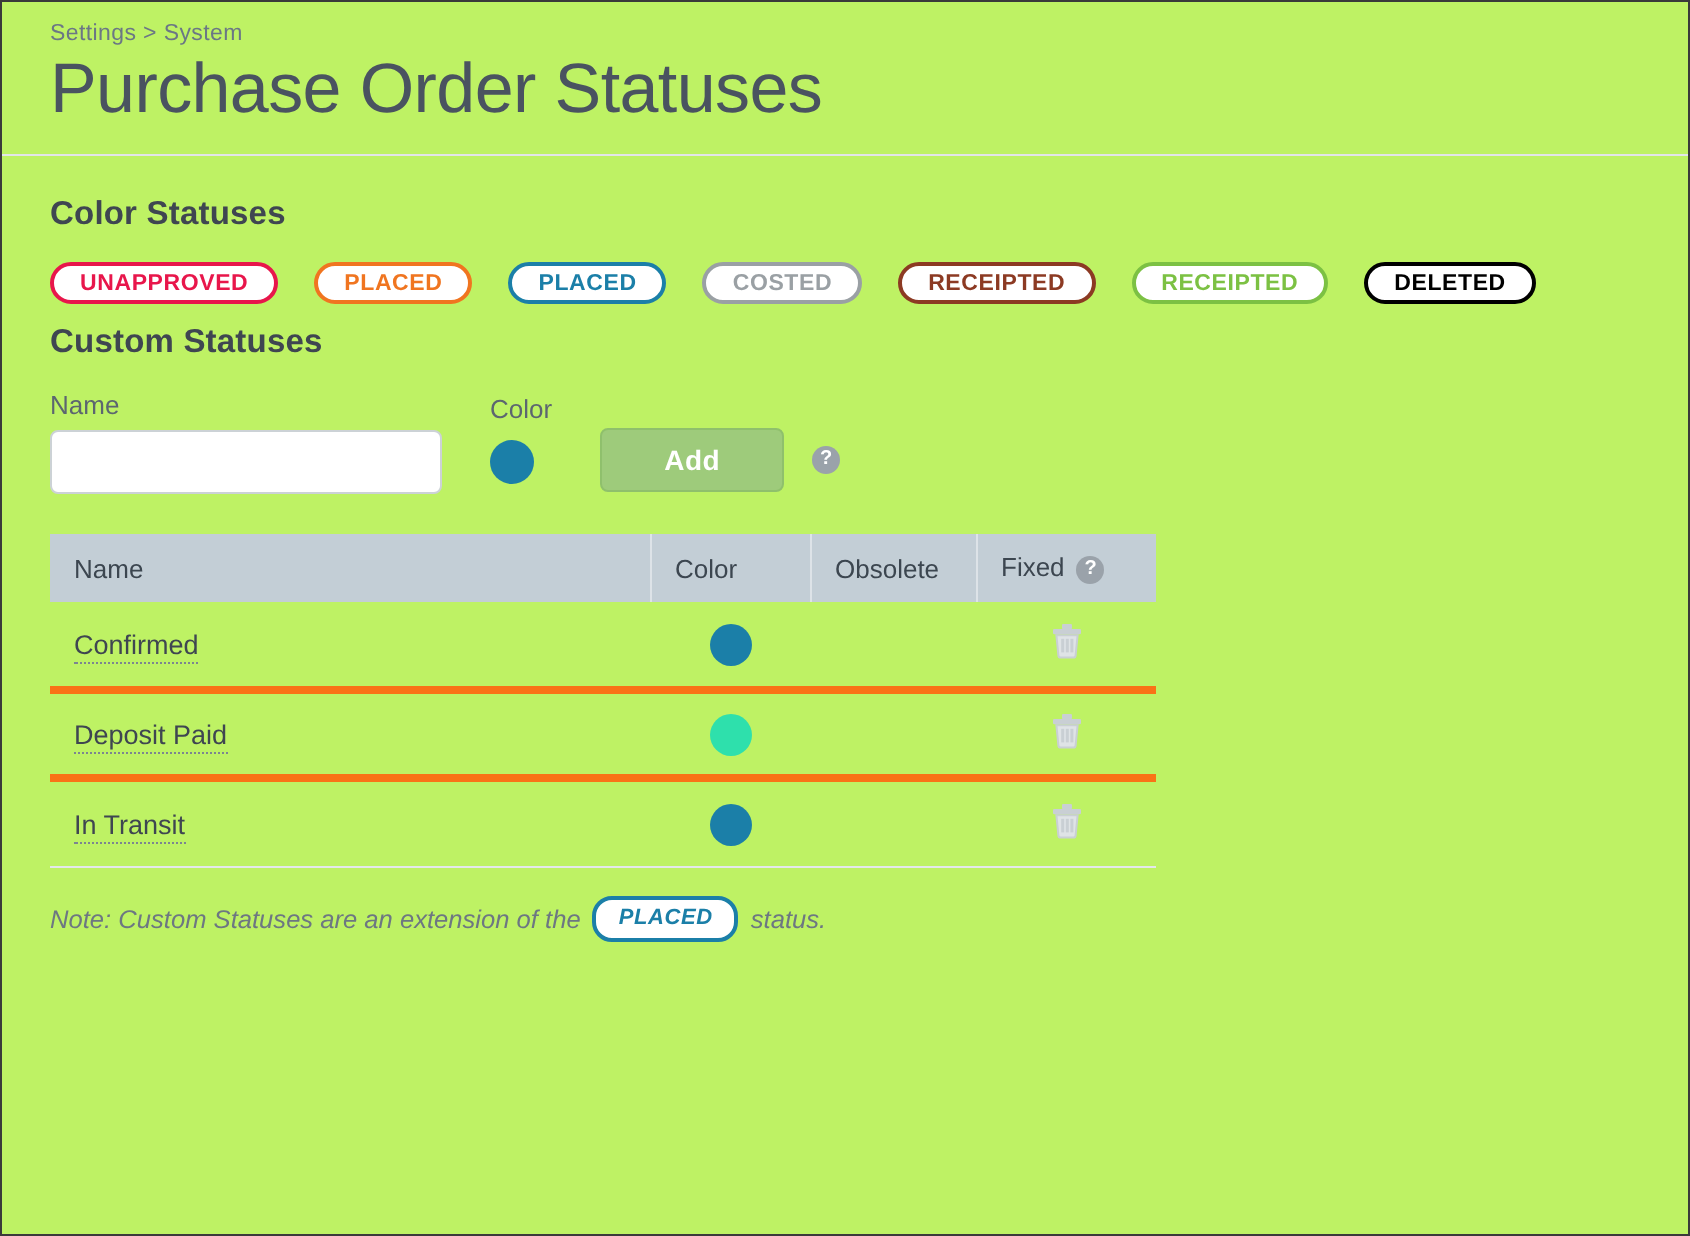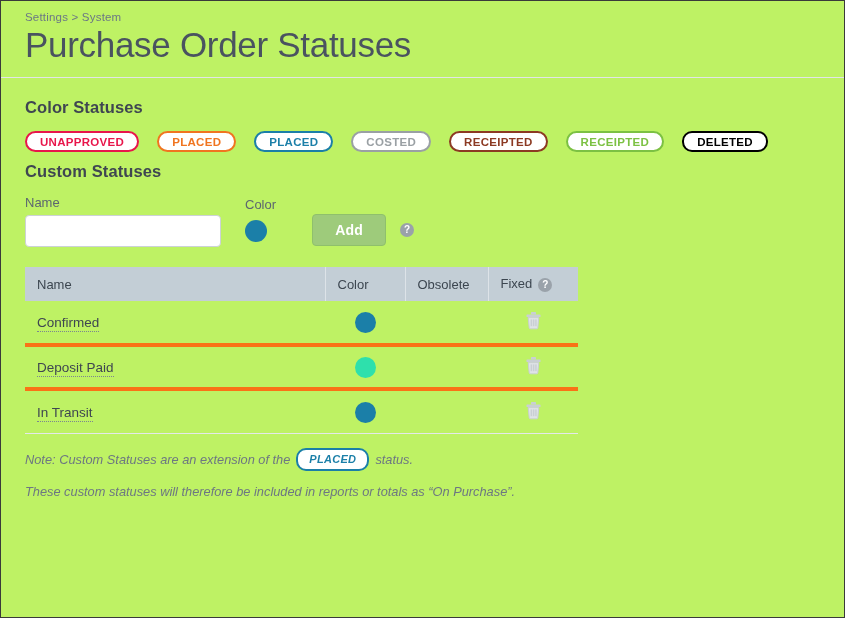--- a/index.html
+++ b/index.html
@@ -117,23 +117,23 @@
     flex-direction: column;
   }
   .swatch {
     width: 22px;
     height: 22px;
     border-radius: 50%;
     margin-bottom: 5px;
     margin-top: 3px;
   }
   .add-btn {
-    margin-left: 36px;
+    margin-left: 24px;
     margin-bottom: 1px;
-    width: 74px;
+    width: 92px;
     height: 32px;
     border: 1px solid #8fc06c;
     border-radius: 4px;
     background: #9ecb7b;
     color: #ffffff;
     font-family: "Liberation Sans", sans-serif;
     font-size: 14px;
     font-weight: bold;
     cursor: pointer;
     letter-spacing: .2px;
@@ -270,21 +270,21 @@
   <div class="content">
 
     <div class="section-title">Color Statuses</div>
     <div class="pill-row" id="fixed-pills">
         <span class="pill" style="border-color: rgb(232, 22, 75); color: rgb(232, 22, 75);">UNAPPROVED</span>
         <span class="pill" style="border-color: rgb(240, 117, 32); color: rgb(240, 117, 32);">PLACED</span>
         <span class="pill" style="border-color: rgb(27, 127, 168); color: rgb(27, 127, 168);">PLACED</span>
         <span class="pill" style="border-color: rgb(154, 160, 164); color: rgb(154, 160, 164);">COSTED</span>
         <span class="pill" style="border-color: rgb(140, 58, 35); color: rgb(140, 58, 35);">RECEIPTED</span>
         <span class="pill" style="border-color: rgb(124, 193, 67); color: rgb(124, 193, 67);">RECEIPTED</span>
-        <span class="pill" style="border-color: rgb(0, 0, 0); color: rgb(0, 0, 0); border-width: 2.5px; border-radius: 10px;">DELETED</span>
+        <span class="pill" style="border-color: rgb(0, 0, 0); color: rgb(0, 0, 0); border-width: 2.5px;">DELETED</span>
       </div>
 
     <div class="section-title second">Custom Statuses</div>
 
     <div class="form-row">
       <div class="field-name">
         <label class="field-label">Name</label>
         <input class="text-input" type="text" placeholder="" value="" style="">
       </div>
 
@@ -357,17 +357,16 @@
           </tr>
         </tbody>
     </table>
 
     <div class="notes">
       <div class="note-line">
         <span>Note: Custom Statuses are an extension of the</span>
         <span class="pill-inline">PLACED</span>
         <span>status.</span>
       </div>
-      <div class="note-line">These custom statuses will therefore be included in reports or totals as “On Purchase”.</div>
     </div>
 
   </div>
 </div>
 
 </body></html>

